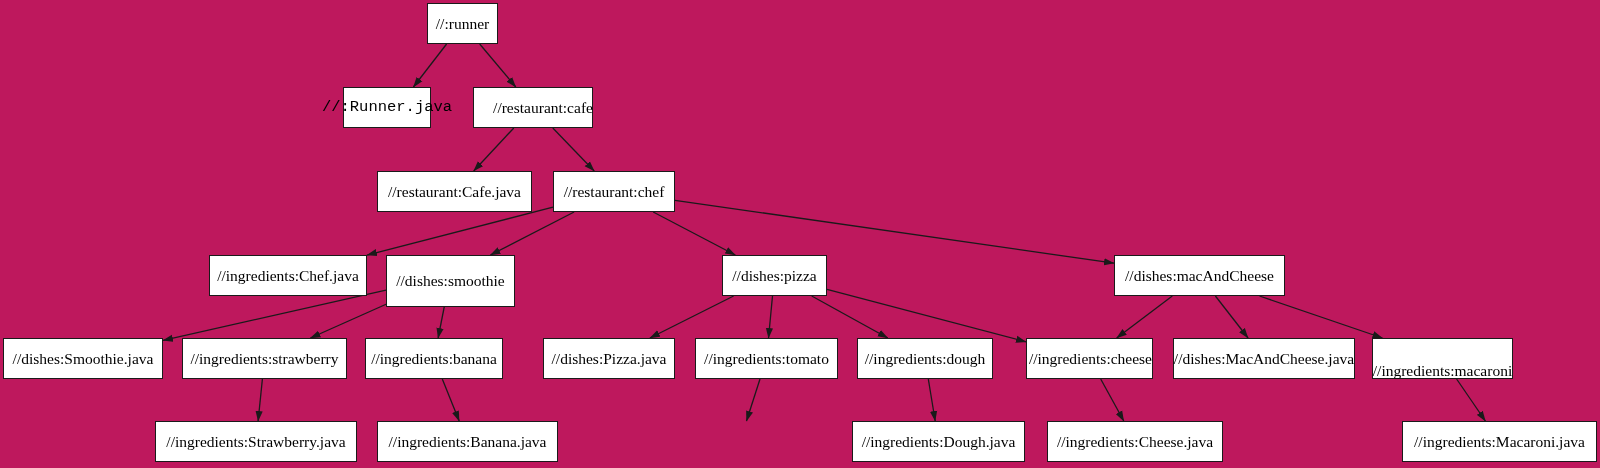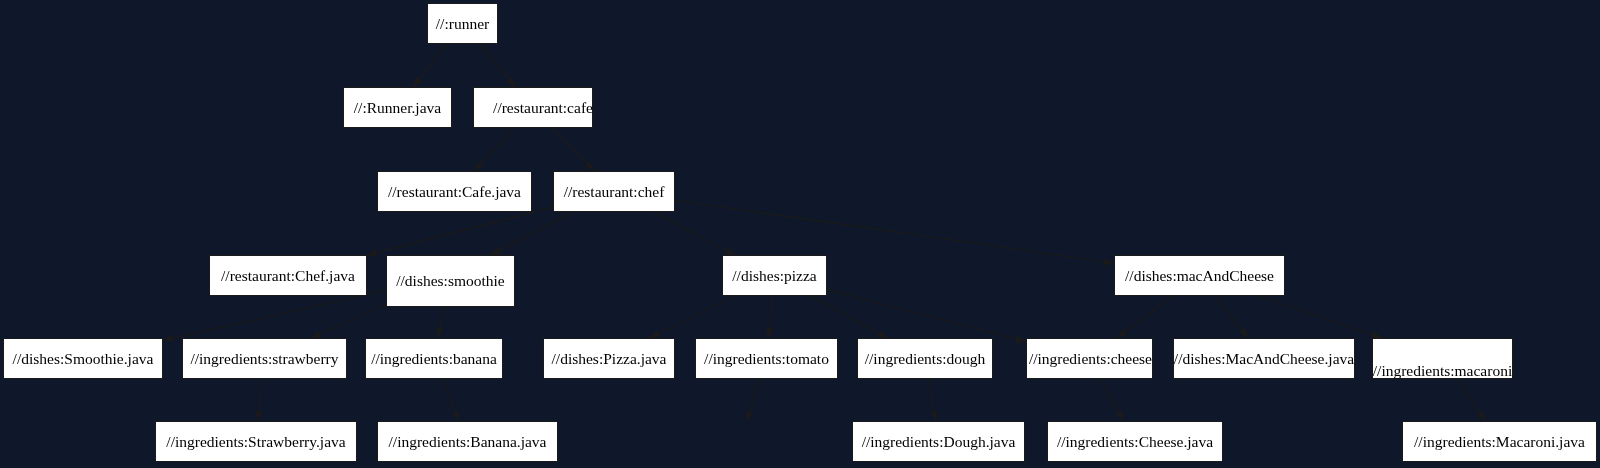--- a/index.html
+++ b/index.html
@@ -1,20 +1,20 @@
 <!DOCTYPE html>
 <html><head>
 <meta charset="utf-8">
 <style>
   html, body { margin: 0; padding: 0; background: #ffffff; }
   .canvas {
     position: relative;
     width: 1600px;
     height: 468px;
-    background: #0f172a;
+    background: #be185d;
     overflow: hidden;
     font-family: "Liberation Serif", serif;
   }
   .node {
     position: absolute;
     box-sizing: border-box;
     background: #ffffff;
     border: 1.5px solid #1a1a1a;
     display: flex;
     align-items: center;
@@ -66,34 +66,34 @@
       <line x1="1215.4" y1="296.0" x2="1248.1" y2="338.0" marker-end="url(#arrowhead)"></line>
       <line x1="1259.5" y1="296.0" x2="1382.5" y2="338.0" marker-end="url(#arrowhead)"></line>
       <line x1="760.0" y1="379.0" x2="746.5" y2="421.0" marker-end="url(#arrowhead)"></line>
       <line x1="928.3" y1="379.0" x2="935.2" y2="421.0" marker-end="url(#arrowhead)"></line>
       <line x1="1100.7" y1="379.0" x2="1123.8" y2="421.0" marker-end="url(#arrowhead)"></line>
       <line x1="1456.6" y1="379.0" x2="1485.4" y2="421.0" marker-end="url(#arrowhead)"></line>
     </svg>
 <div class="node" style="left: 427px; top: 3px; width: 71px; height: 41px;">
       <span>//:runner</span>
     </div>
-    <div class="node" style="left: 343px; top: 87px; width: 109px; height: 41px;">
+    <div class="node" style="left: 343px; top: 87px; width: 88px; height: 41px; font-family: Liberation Mono, monospace;">
       <span>//:Runner.java</span>
     </div>
     <div class="node" style="left: 473px; top: 87px; width: 120px; height: 41px; padding-left: 20px;">
       <span>//restaurant:cafe</span>
     </div>
     <div class="node" style="left: 377px; top: 171px; width: 155px; height: 41px;">
       <span>//restaurant:Cafe.java</span>
     </div>
     <div class="node" style="left: 553px; top: 171px; width: 122px; height: 41px;">
       <span>//restaurant:chef</span>
     </div>
     <div class="node" style="left: 209px; top: 255px; width: 158px; height: 41px;">
-      <span>//restaurant:Chef.java</span>
+      <span>//ingredients:Chef.java</span>
     </div>
     <div class="node" style="left: 386px; top: 255px; width: 129px; height: 52px;">
       <span>//dishes:smoothie</span>
     </div>
     <div class="node" style="left: 722px; top: 255px; width: 105px; height: 41px;">
       <span>//dishes:pizza</span>
     </div>
     <div class="node" style="left: 1114px; top: 255px; width: 171px; height: 41px;">
       <span>//dishes:macAndCheese</span>
     </div>

